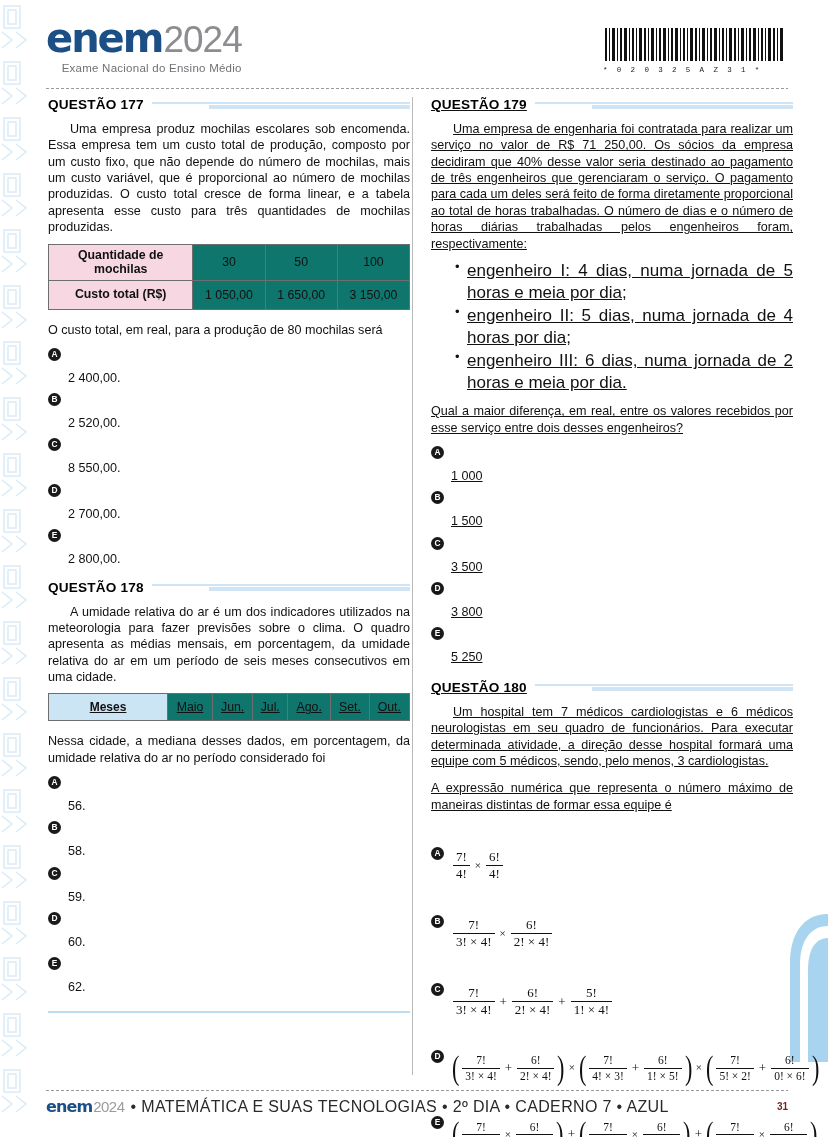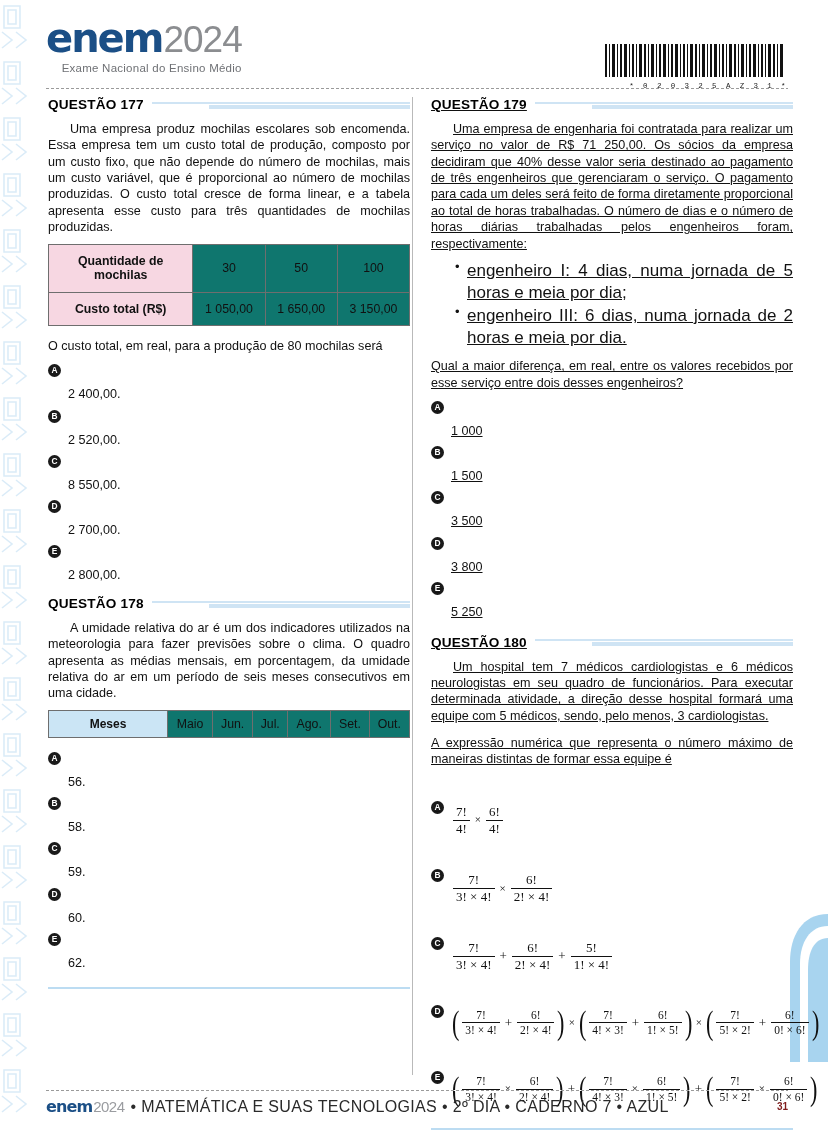--- a/index.html
+++ b/index.html
@@ -68,23 +68,23 @@
   .logo-sub {
     font-size: 11.5px;
     color: #6f7175;
     margin-top: 4px;
     letter-spacing: 0.25px;
     text-align: right;
   }
 
   .barcode-block {
     position: absolute;
-    right: 0; top: 26px;
+    right: 0; top: 10px;
     width: 185px;
-    text-align: right;
+    text-align: left;
   }
   .barcode-bars { height: 33px; width: 185px; }
   .barcode-text {
     font-family: "Liberation Mono", monospace;
     font-size: 7.5px;
     letter-spacing: 2.4px;
     color: #222;
     margin-top: 1px;
   }
 
@@ -224,24 +224,24 @@
     line-height: 1.18;
   }
   table.data td.hdr-blue {
     background: #cbe5f5;
     font-weight: 700;
     text-align: center;
     line-height: 1.18;
   }
 
   #table-mochilas { width: 100%; }
-  #table-mochilas td.hdr-pink { width: 40%; padding: 9px 6px; }
+  #table-mochilas td.hdr-pink { width: 40%; padding: 3px 6px; }
   #table-mochilas td.cell { width: 20%; padding: 7px 4px; }
 
-  #table-umidade { width: 100%; }
+  #table-umidade { width: 100%; text-decoration: underline; }
   #table-umidade td.hdr-blue.lbl { width: 33%; padding: 5px 4px; font-size: 12px; }
   #table-umidade td.mon { padding: 6px 3px; }
   #table-umidade td.val { padding: 6px 3px; }
 
   
   .mrow {
     display: inline-flex;
     align-items: center;
     font-family: "Liberation Serif", serif;
     font-size: 13px;
@@ -502,20 +502,21 @@
             <td class="mon">Maio</td>
             <td class="mon">Jun.</td>
             <td class="mon">Jul.</td>
             <td class="mon">Ago.</td>
             <td class="mon">Set.</td>
             <td class="mon">Out.</td>
           </tr>
         </tbody>
       </table>
 
+      <p class="stmt noindent">Nessa cidade, a mediana desses dados, em porcentagem, da umidade relativa do ar no período considerado foi</p>
 
       <div class="alts">
         <div class="alt">
           <span class="alt-letter">A</span>
           <span class="alt-text">56.</span>
         </div>
         <div class="alt">
           <span class="alt-letter">B</span>
           <span class="alt-text">58.</span>
         </div>
@@ -542,20 +543,21 @@
     <div>
       <div class="q-head">
         <span class="q-head-title">QUESTÃO 179</span>
         <span class="q-head-deco"></span>
       </div>
 
       <p class="stmt indent">Uma empresa de engenharia foi contratada para realizar um serviço no valor de R$ 71 250,00. Os sócios da empresa decidiram que 40% desse valor seria destinado ao pagamento de três engenheiros que gerenciaram o serviço. O pagamento para cada um deles será feito de forma diretamente proporcional ao total de horas trabalhadas. O número de dias e o número de horas diárias trabalhadas pelos engenheiros foram, respectivamente:</p>
 
       <ul class="bullets">
         <li>engenheiro I: 4 dias, numa jornada de 5 horas e meia por dia;</li>
+        <li>engenheiro II: 5 dias, numa jornada de 4 horas por dia;</li>
         <li>engenheiro III: 6 dias, numa jornada de 2 horas e meia por dia.</li>
       </ul>
 
       <p class="stmt noindent">Qual a maior diferença, em real, entre os valores recebidos por esse serviço entre dois desses engenheiros?</p>
 
       <div class="alts">
         <div class="alt">
           <span class="alt-letter">A</span>
           <span class="alt-text">1 000</span>
         </div>

